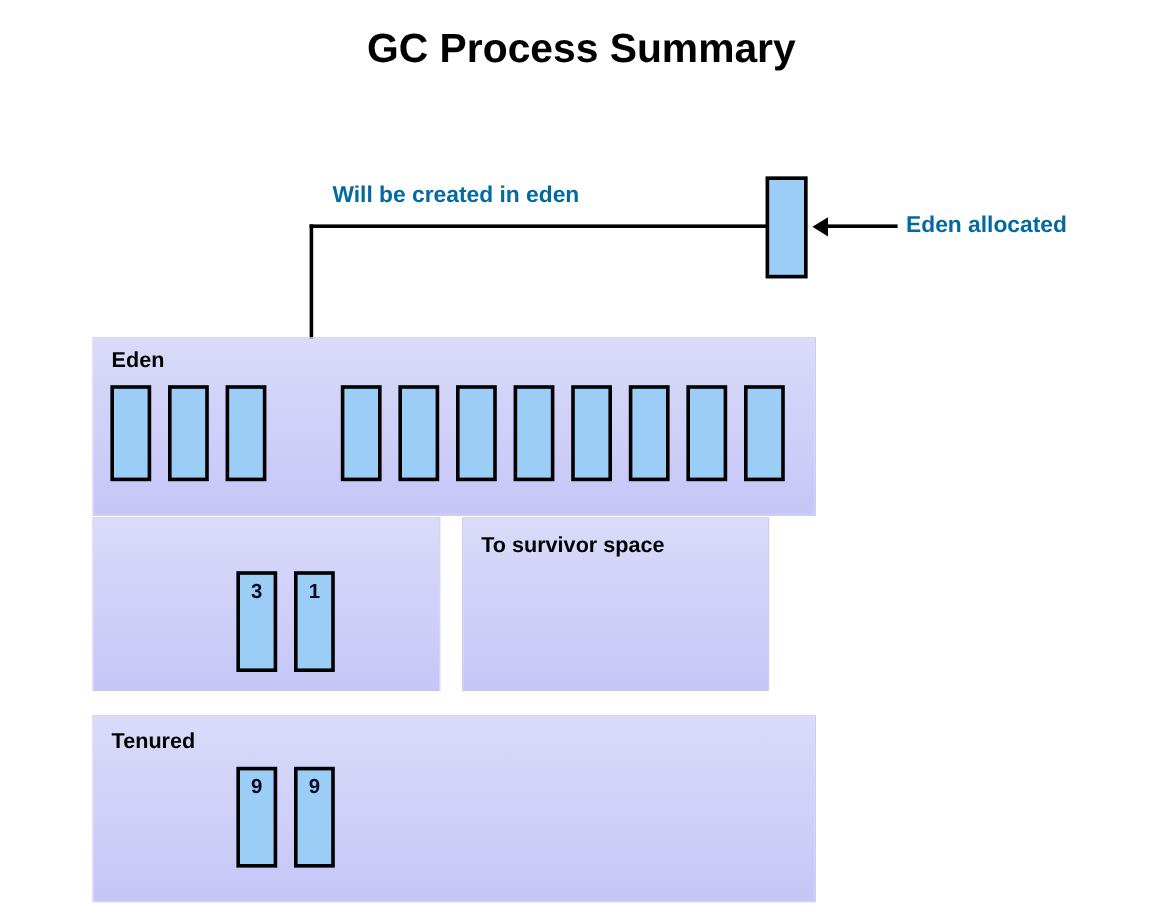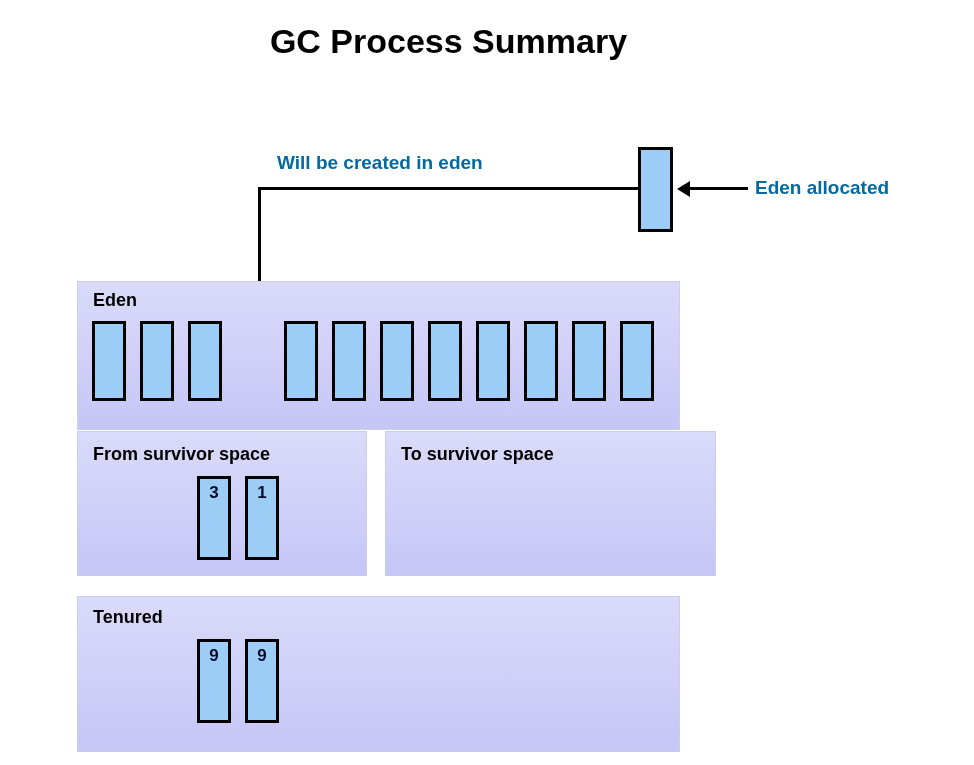--- a/index.html
+++ b/index.html
@@ -19,20 +19,21 @@
   .title {
     position: absolute;
     left: 0;
     top: 22px;
     width: 897px;
     text-align: center;
     font-size: 34px;
     font-weight: bold;
     color: #000000;
     letter-spacing: 0px;
+    padding-left: 36px;
   }
 
   
   .anno {
     position: absolute;
     font-size: 19px;
     font-weight: bold;
     color: #0369a1;
     white-space: nowrap;
   }
@@ -123,27 +124,26 @@
   <div class="obj" style="left:254px; top:39px; width:34px; height:80px;"></div>
   <div class="obj" style="left:302px; top:39px; width:34px; height:80px;"></div>
   <div class="obj" style="left:350px; top:39px; width:34px; height:80px;"></div>
   <div class="obj" style="left:398px; top:39px; width:34px; height:80px;"></div>
   <div class="obj" style="left:446px; top:39px; width:34px; height:80px;"></div>
   <div class="obj" style="left:494px; top:39px; width:34px; height:80px;"></div>
   <div class="obj" style="left:542px; top:39px; width:34px; height:80px;"></div>
 </div>
 
 <div class="region" style="left:77px; top:431px; width:290px; height:145px;">
-  <div class="region-label" style="left:15px; top:12px;">From survivor  space</div>
 
   <div class="obj" style="left:119px; top:44px; width:34px; height:84px;">3</div>
   <div class="obj" style="left:167px; top:44px; width:34px; height:84px;">1</div>
 </div>
 
-<div class="region" style="left:385px; top:431px; width:331px; height:145px;">
+<div class="region" style="left:385px; top:431px; width:256px; height:145px;">
   <div class="region-label" style="left:15px; top:12px;">To survivor  space</div>
 </div>
 
 <div class="region" style="left:77px; top:596px; width:603px; height:156px;">
   <div class="region-label" style="left:15px; top:10px;">Tenured</div>
 
   <div class="obj" style="left:119px; top:42px; width:34px; height:84px;">9</div>
   <div class="obj" style="left:167px; top:42px; width:34px; height:84px;">9</div>
 </div>
 

